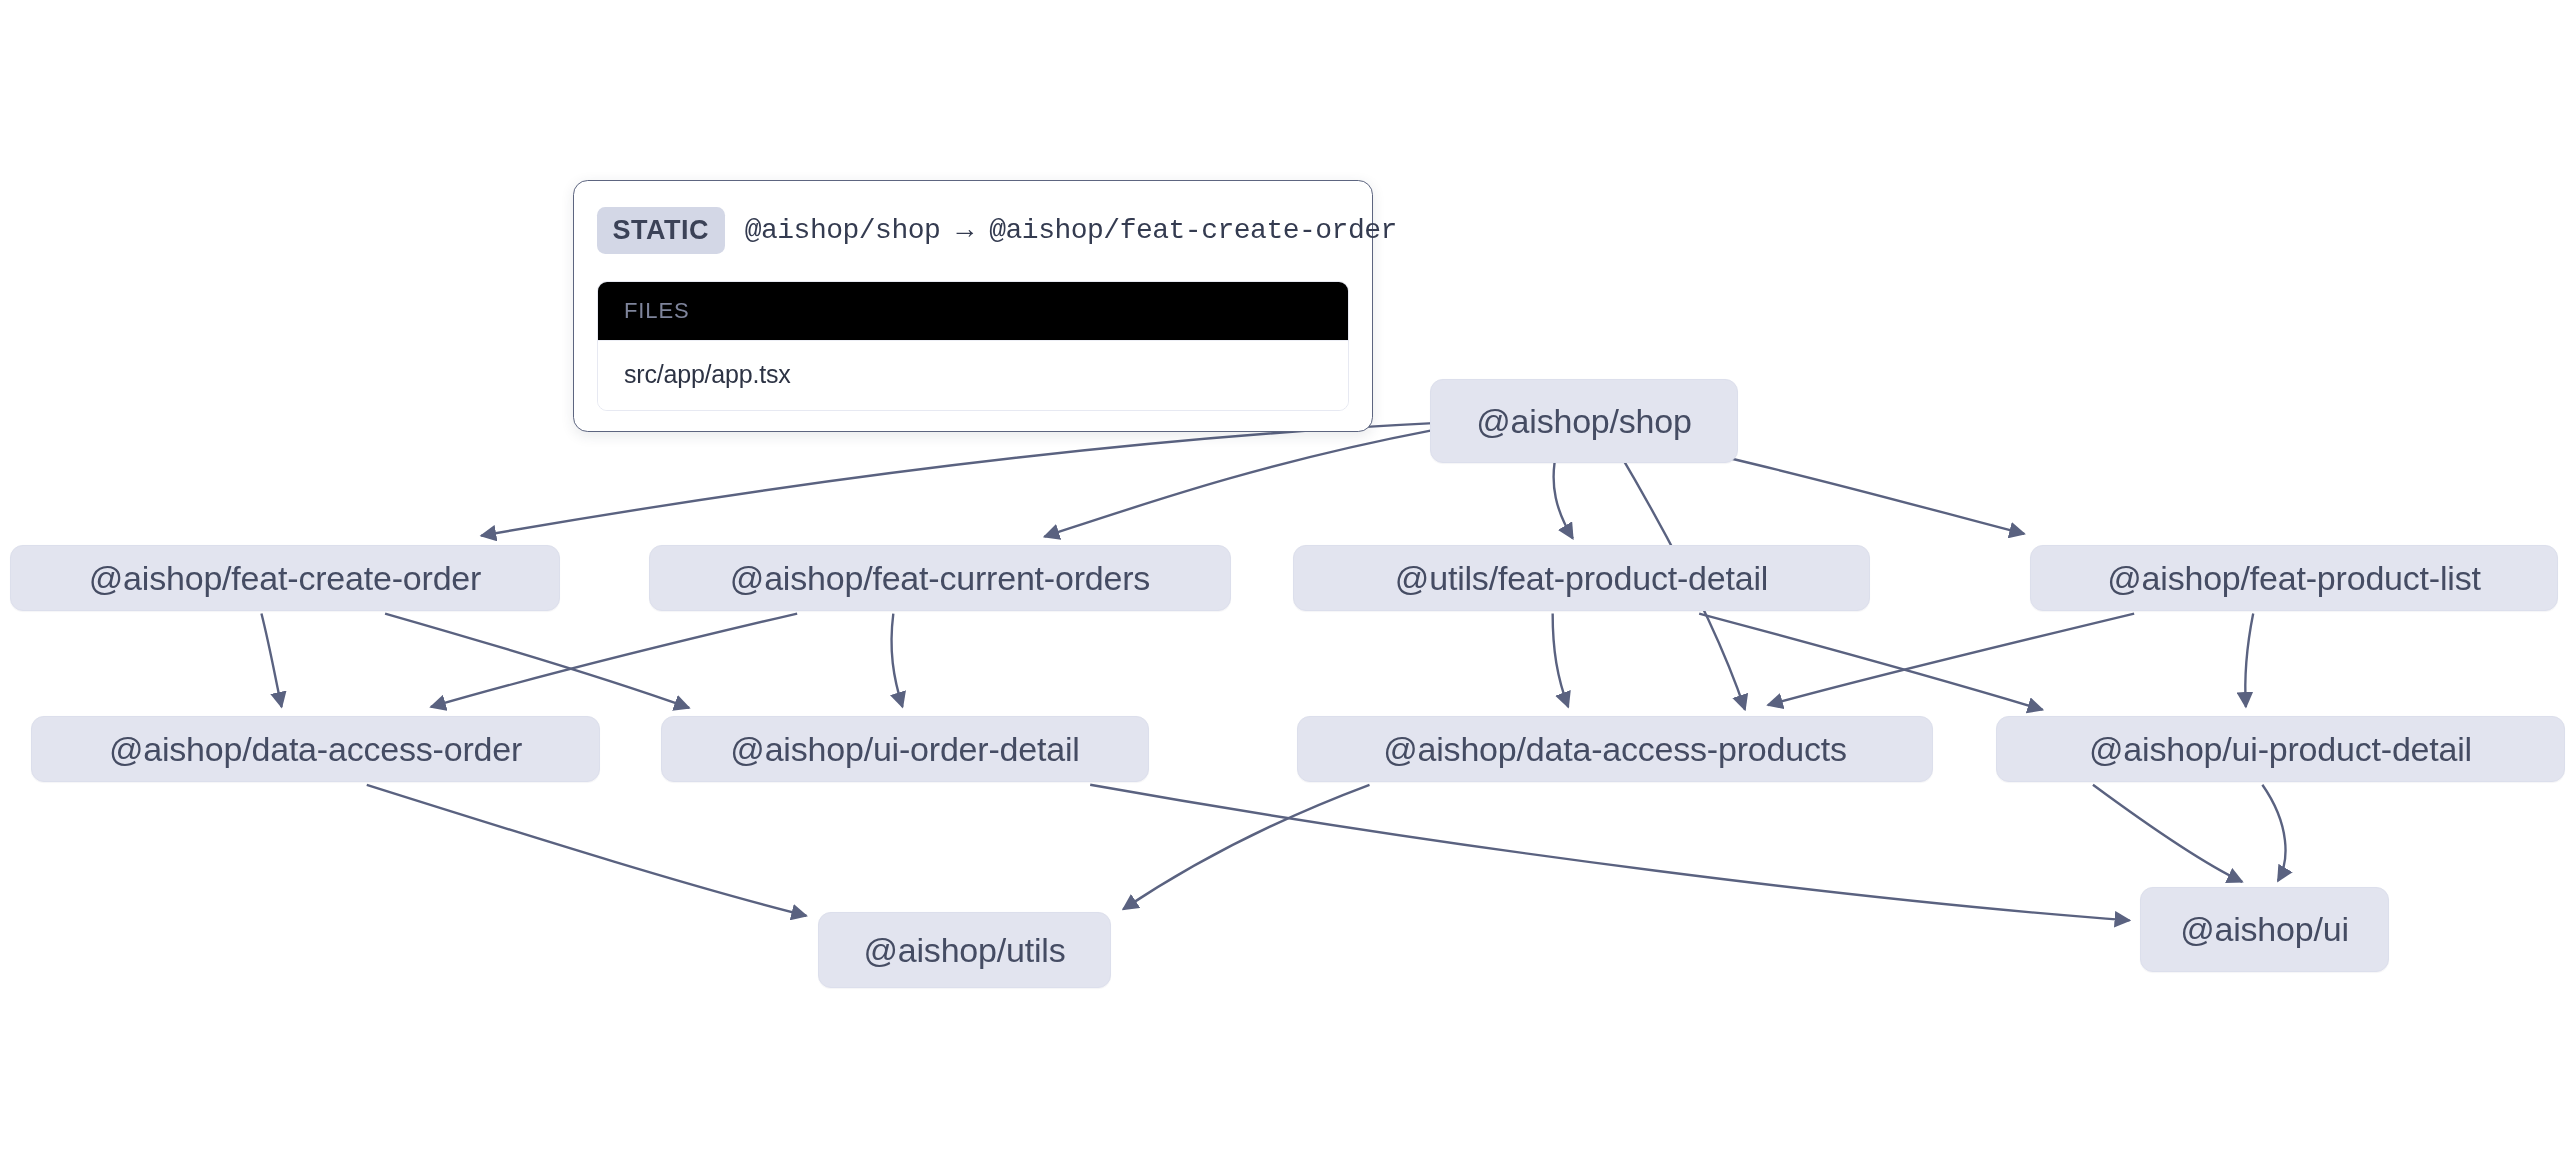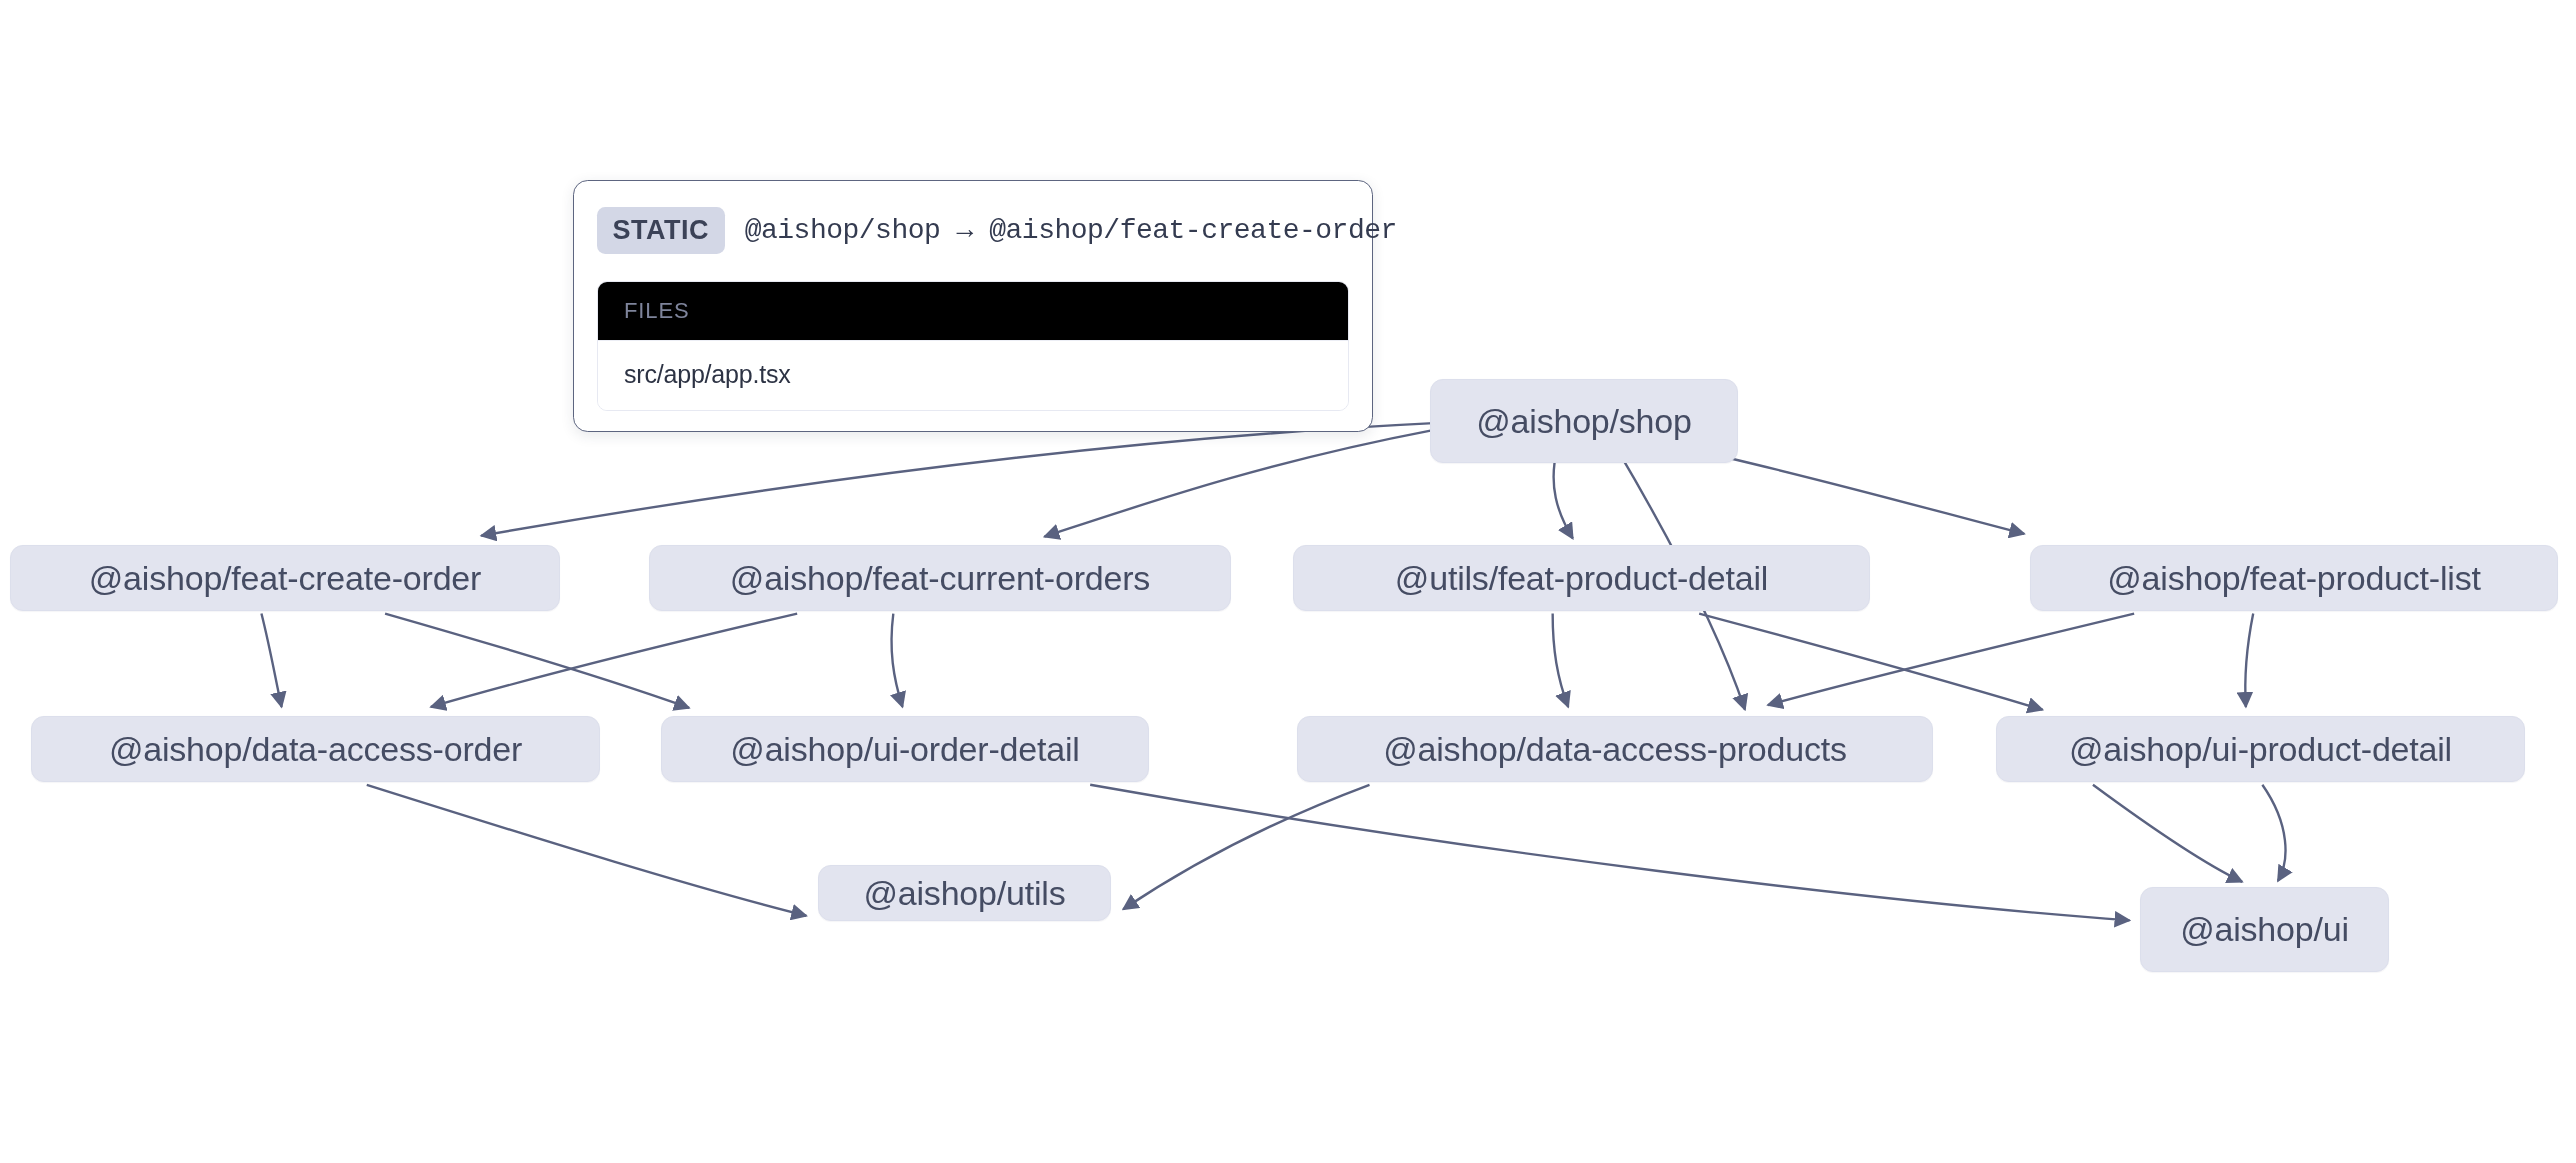--- a/index.html
+++ b/index.html
@@ -191,25 +191,25 @@
   </div>
 
   <div class="node" style="left:661px; top:716px; width:488px; height:66px;">
     <span class="node-label">@aishop/ui-order-detail</span>
   </div>
 
   <div class="node" style="left:1297px; top:716px; width:636px; height:66px;">
     <span class="node-label">@aishop/data-access-products</span>
   </div>
 
-  <div class="node" style="left:1996px; top:716px; width:529px; height:66px;">
+  <div class="node" style="left:1996px; top:716px; width:569px; height:66px;">
     <span class="node-label">@aishop/ui-product-detail</span>
   </div>
 
-  <div class="node" style="left:818px; top:865px; width:293px; height:56px;">
+  <div class="node" style="left:818px; top:912px; width:293px; height:76px;">
     <span class="node-label">@aishop/utils</span>
   </div>
 
   <div class="node" style="left:2140px; top:887px; width:249px; height:85px;">
     <span class="node-label">@aishop/ui</span>
   </div>
 
   <div id="tooltip-card">
     <div id="tooltip-header">
       <span id="static-badge">STATIC</span>

